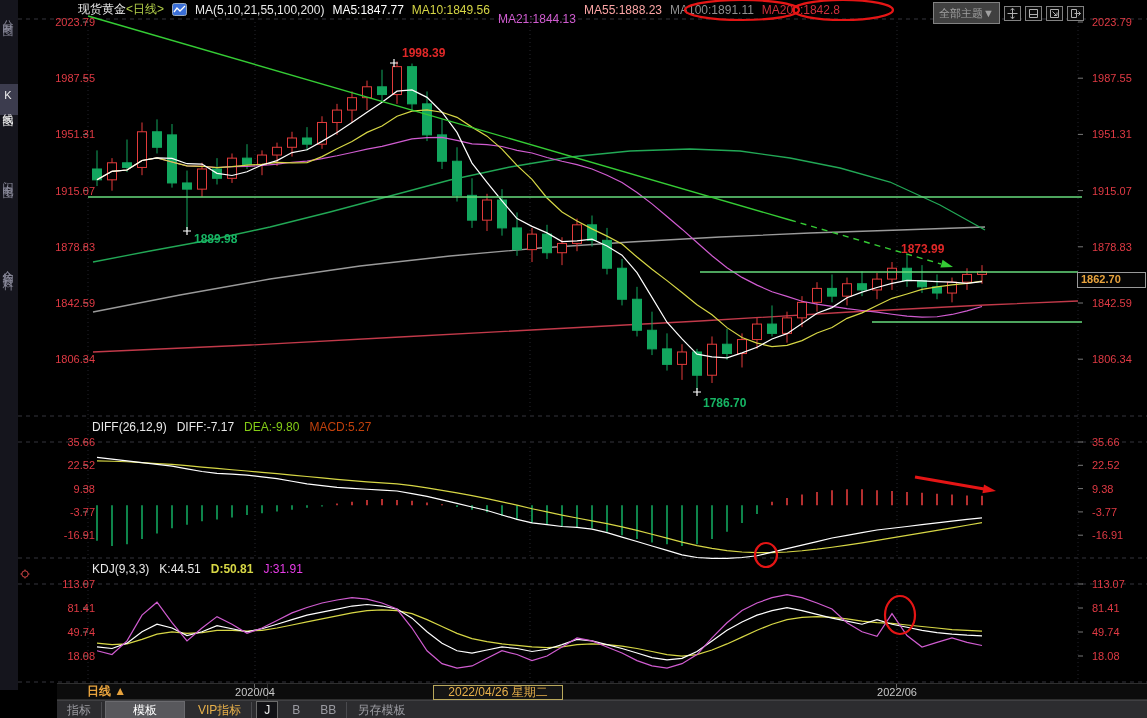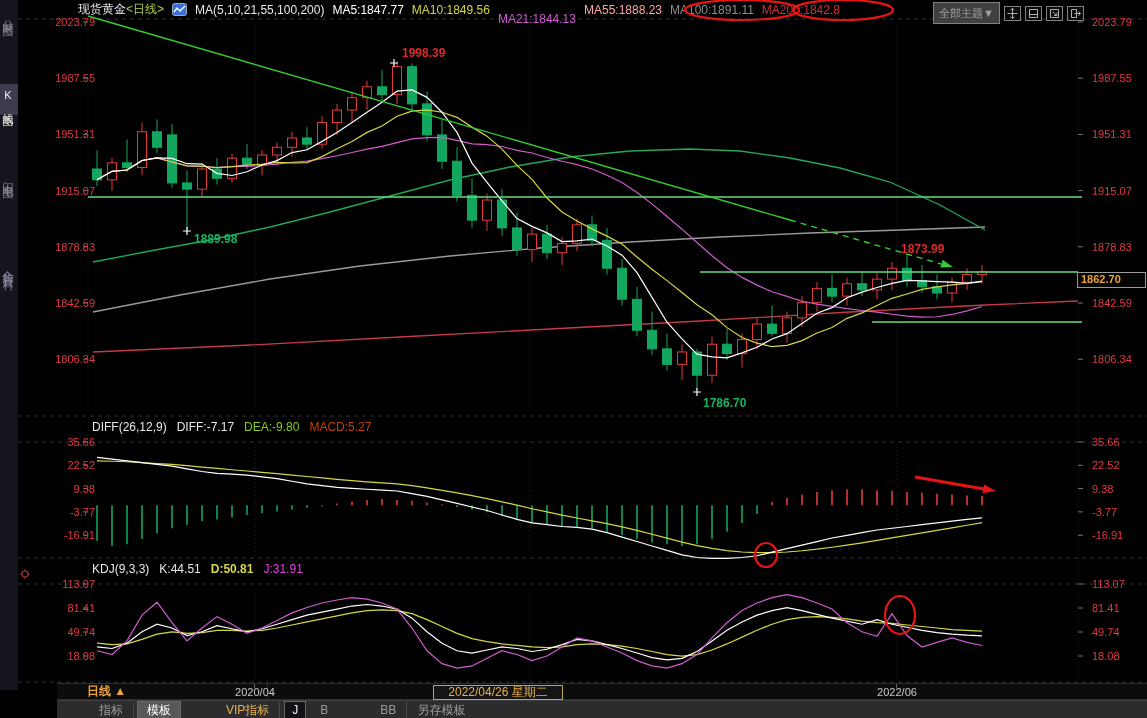--- a/index.html
+++ b/index.html
@@ -42,22 +42,22 @@
      color:#e8a33d;font-weight:bold;font-size:12px;line-height:15px;padding-left:30px;cursor:pointer;}
   .ttick{position:absolute;top:0;width:1px;height:4px;background:#666;}
   .tlab{position:absolute;top:2px;width:60px;text-align:center;color:#c8c8c8;font-size:11px;}
   #datebox{position:absolute;left:376px;top:1px;width:128px;height:13px;border:1px solid #b9a85c;
      background:#151515;color:#e8b04a;font-size:12px;line-height:12px;text-align:center;}
 
   #toolbar{position:absolute;left:57px;top:700px;width:1090px;height:18px;background:#2c2c2f;
      border-top:1px solid #3f3f42;box-sizing:border-box;display:flex;align-items:center;
      font-size:12px;color:#9a9aa0;z-index:3;}
   .tbi{padding:0 10px;line-height:16px;cursor:pointer;}
-  .div-r{border-right:1px solid #4a4a4e;margin-left:32px;}
-  .raised{background:#58585c;color:#fff;margin:0 3px;padding:0 9px;border:1px solid #6a6a6e;}
+  .div-r{border-right:1px solid #4a4a4e;}
+  .raised{background:#58585c;color:#fff;margin:0 3px;padding:0 27px;border:1px solid #6a6a6e;}
   .vip{color:#e8b04a;}
   .pressed{background:#121216;color:#eee;border:1px solid #6a6a6a;padding:0 7px;margin:0 4px;}
 </style>
 </head>
 <body>
 
 <svg id="chart-svg" width="1147" height="718">
     <line x1="18" x2="1147" y1="19" y2="19" stroke="#34343c" stroke-dasharray="4 4"></line>
     <line x1="18" x2="1147" y1="416" y2="416" stroke="#34343c" stroke-dasharray="4 4"></line>
     <line x1="18" x2="1147" y1="442" y2="442" stroke="#34343c" stroke-dasharray="4 4"></line>

